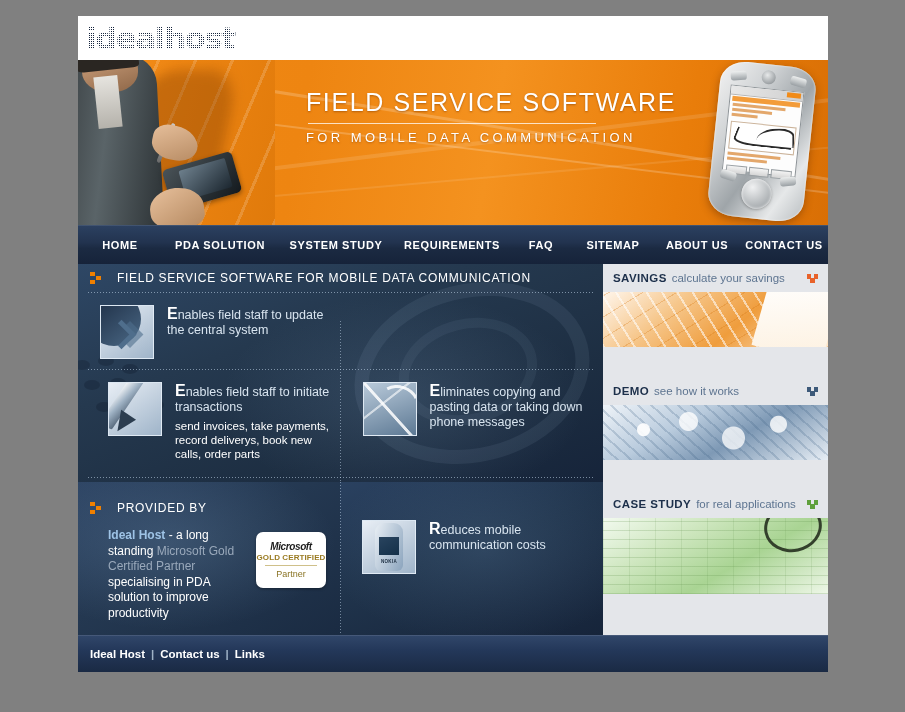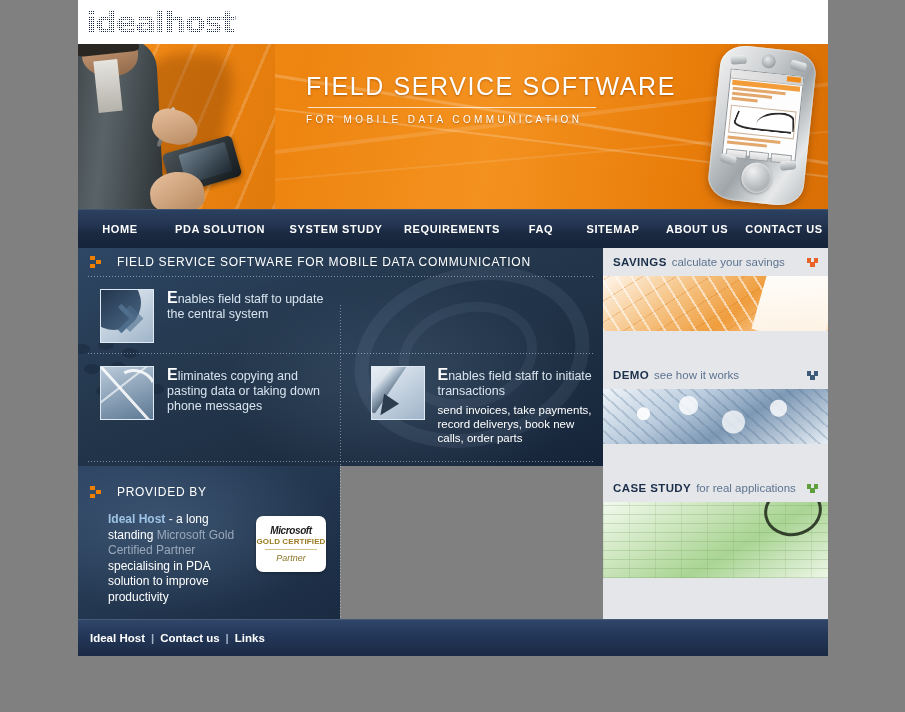--- a/index.html
+++ b/index.html
@@ -3,21 +3,21 @@
 <meta charset="utf-8">
 <style>
   html,body{margin:0;padding:0;}
   body{
     width:905px;height:712px;
     background:#808080;
     font-family:"Liberation Sans", sans-serif;
     overflow:hidden;
   }
   .page{
-    position:absolute;left:78px;top:0;width:750px;
+    position:absolute;left:78px;top:16px;width:750px;
   }
 
   
   .logobar{
     height:44px;background:#ffffff;position:relative;
   }
   .logo-wrap{position:absolute;left:8px;top:4px;}
   .logo-text{
     font-size:31px;font-weight:bold;letter-spacing:-1.5px;
     color:#16253d;font-family:"DejaVu Sans", sans-serif;
@@ -117,21 +117,21 @@
   .bt1{
     color:#fff;font-size:25px;letter-spacing:1.6px;
     font-family:"Liberation Sans", sans-serif;
     text-shadow:0 1px 2px rgba(130,60,0,.55);
     white-space:nowrap;
   }
   .bt-rule{
     height:1px;background:rgba(255,255,255,.75);margin:6px 0 6px 2px;width:288px;
   }
   .bt2{
-    color:#fff;font-size:10px;letter-spacing:3.4px;
+    color:#fff;font-size:13px;letter-spacing:3.4px;
     text-shadow:0 1px 2px rgba(130,60,0,.5);
     white-space:nowrap;
   }
 
   
   .device{
     position:absolute;right:18px;top:4px;width:96px;height:155px;
     transform:rotate(6deg);
   }
   .dev-body{
@@ -352,21 +352,21 @@
   .prov-txt .dim{color:#9aa9bb;}
   .ms-badge{
     width:70px;height:56px;flex:0 0 auto;margin-left:10px;margin-top:4px;
     background:#ffffff;border-radius:7px;
     display:flex;flex-direction:column;align-items:center;justify-content:center;
     box-shadow:0 1px 3px rgba(0,0,0,.35);
   }
   .ms-1{font-size:10px;font-weight:bold;font-style:italic;color:#1b1b1b;letter-spacing:-.4px;}
   .ms-2{font-size:8px;font-weight:bold;color:#9a7b22;letter-spacing:.1px;margin-top:1px;}
   .ms-rule{width:52px;height:1px;background:#cfc08a;margin:3px 0;}
-  .ms-3{font-size:9px;font-style:italic;color:#8a7425;}
+  .ms-3{font-size:9px;color:#8a7425;}
 
   .nokia-panel{
     width:263px;box-sizing:border-box;position:relative;overflow:hidden;
     background:
       radial-gradient(ellipse 220px 130px at 55% 45%, rgba(110,145,180,.20), transparent 72%),
       linear-gradient(160deg,#2a4160 0%,#20344c 45%,#16243a 100%);
     padding:26px 0 0 0;
   }
 
   
@@ -570,32 +570,32 @@
             <div class="f-ico ic-arrows"></div>
             <div class="f-txt">
               <div class="f-title"><span class="cap">E</span><span>nables field staff to update the central system</span></div>
             </div>
           </div>
 
           <div style="width:100%;position:relative;">
             <div class="dotline" style="margin:0 10px;"></div>
           </div>
 
-          <div class="feat right">
-            <div class="f-ico ic-map"></div>
-            <div class="f-txt">
-              <div class="f-title"><span class="cap">E</span><span>liminates copying and pasting data or taking down phone messages</span></div>
-            </div>
-          </div>
-
           <div class="feat">
             <div class="f-ico ic-pen"></div>
             <div class="f-txt">
               <div class="f-title"><span class="cap">E</span><span>nables field staff to initiate transactions</span></div>
               <div class="f-sub">send invoices, take payments, record deliverys, book new calls, order parts</div>
+            </div>
+          </div>
+
+          <div class="feat right">
+            <div class="f-ico ic-map"></div>
+            <div class="f-txt">
+              <div class="f-title"><span class="cap">E</span><span>liminates copying and pasting data or taking down phone messages</span></div>
             </div>
           </div>
         </div>
 
         <div class="dotline" style="position:absolute;left:0;right:0;bottom:4px;"></div>
       </div>
 
       <div class="low-wrap">
         <div class="dotline vert" style="left:262px;top:0;height:100%;z-index:3;"></div>
 
@@ -614,20 +614,30 @@
             </div>
             <div class="ms-badge">
               <div class="ms-1">Microsoft</div>
               <div class="ms-2">GOLD CERTIFIED</div>
               <div class="ms-rule"></div>
               <div class="ms-3">Partner</div>
             </div>
           </div>
         </div>
 
+        <div class="nokia-panel">
+          <div class="feat" style="width:100%;padding-left:22px;">
+            <div class="f-ico ic-nokia">
+              <div class="nokia-lbl">NOKIA</div>
+            </div>
+            <div class="f-txt">
+              <div class="f-title"><span class="cap">R</span><span>educes mobile communication costs</span></div>
+            </div>
+          </div>
+        </div>
       </div>
     </div>
 
     <div class="right-col">
 
       <div class="rp">
         <div class="rp-head">
           <span class="rp-strong">SAVINGS</span>
           <span class="rp-soft">calculate your savings</span>
           <span class="rp-chev">

